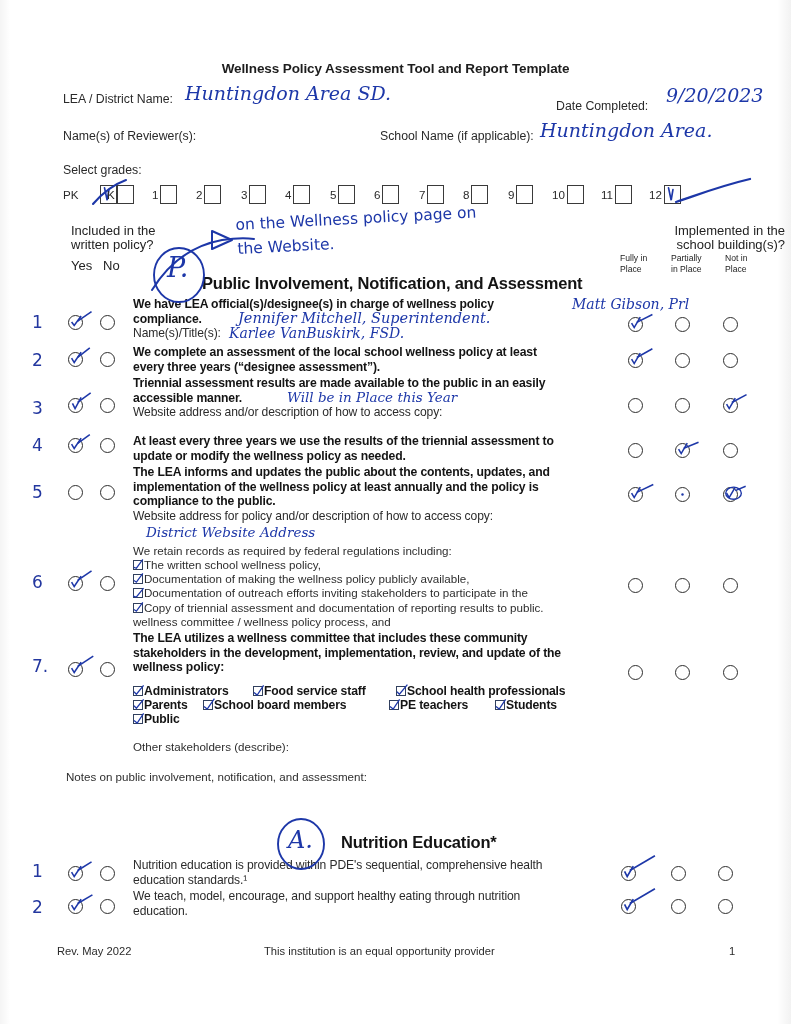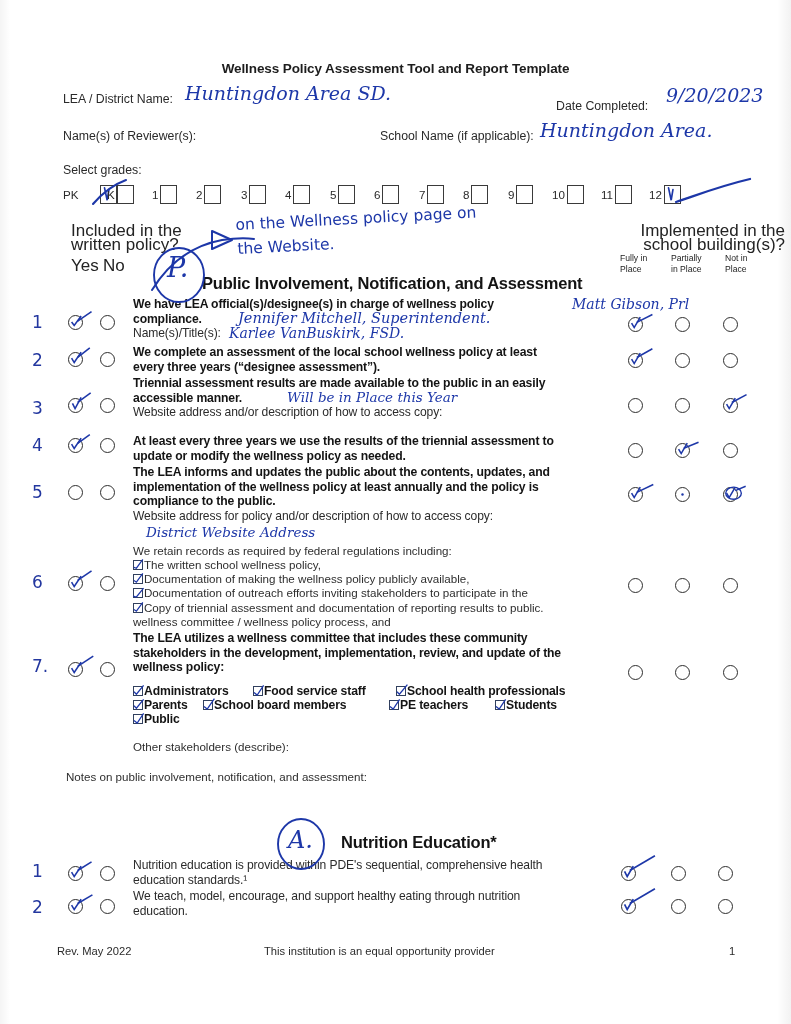--- a/index.html
+++ b/index.html
@@ -49,21 +49,21 @@
     text-align: center;
     letter-spacing: -0.1px;
     color: #1d1d1d;
   }
   .fld-label {
     font-size: 12.3px;
     color: #2a2a2a;
     white-space: nowrap;
   }
   .small-head {
-    font-size: 17px;
+    font-size: 13px;
     line-height: 14px;
     color: #232323;
   }
   .tiny-head {
     font-size: 8.6px;
     line-height: 10.5px;
     color: #232323;
   }
   .section-title {
     font-size: 16.5px;

